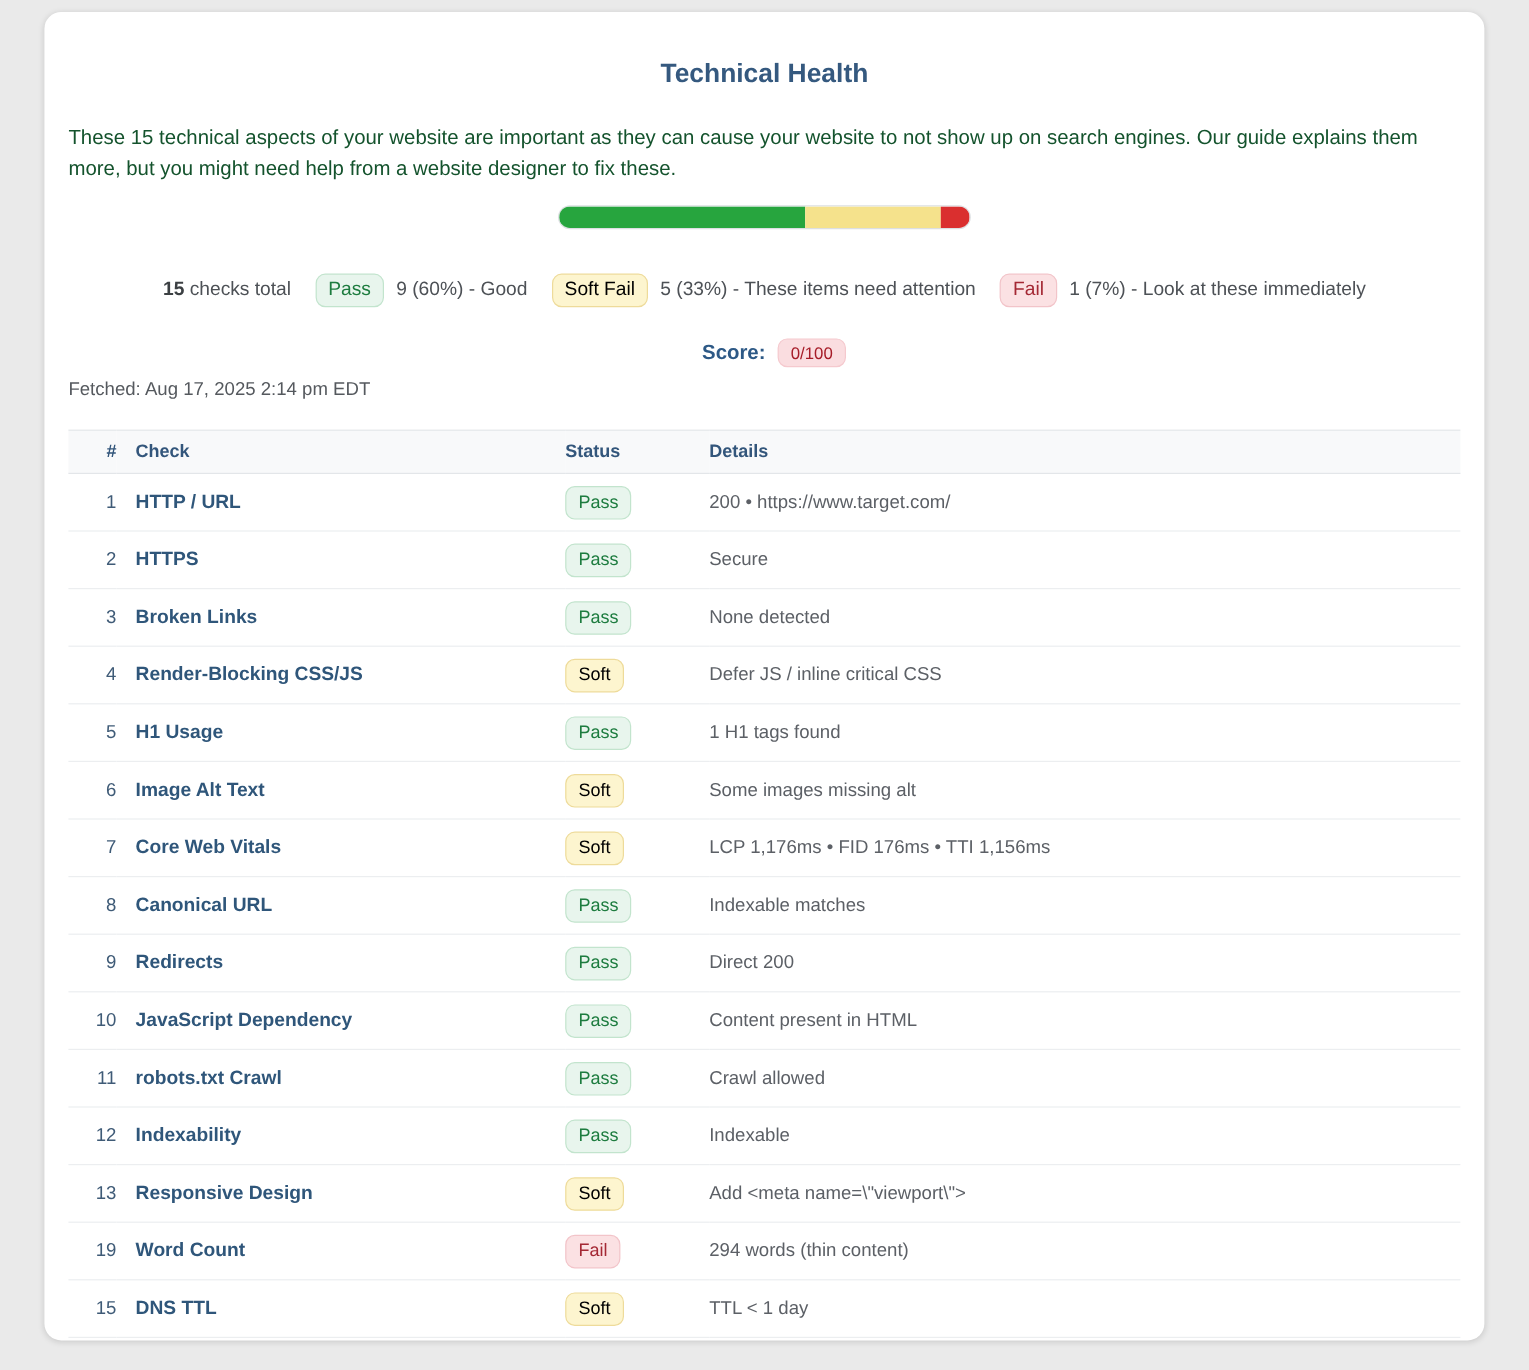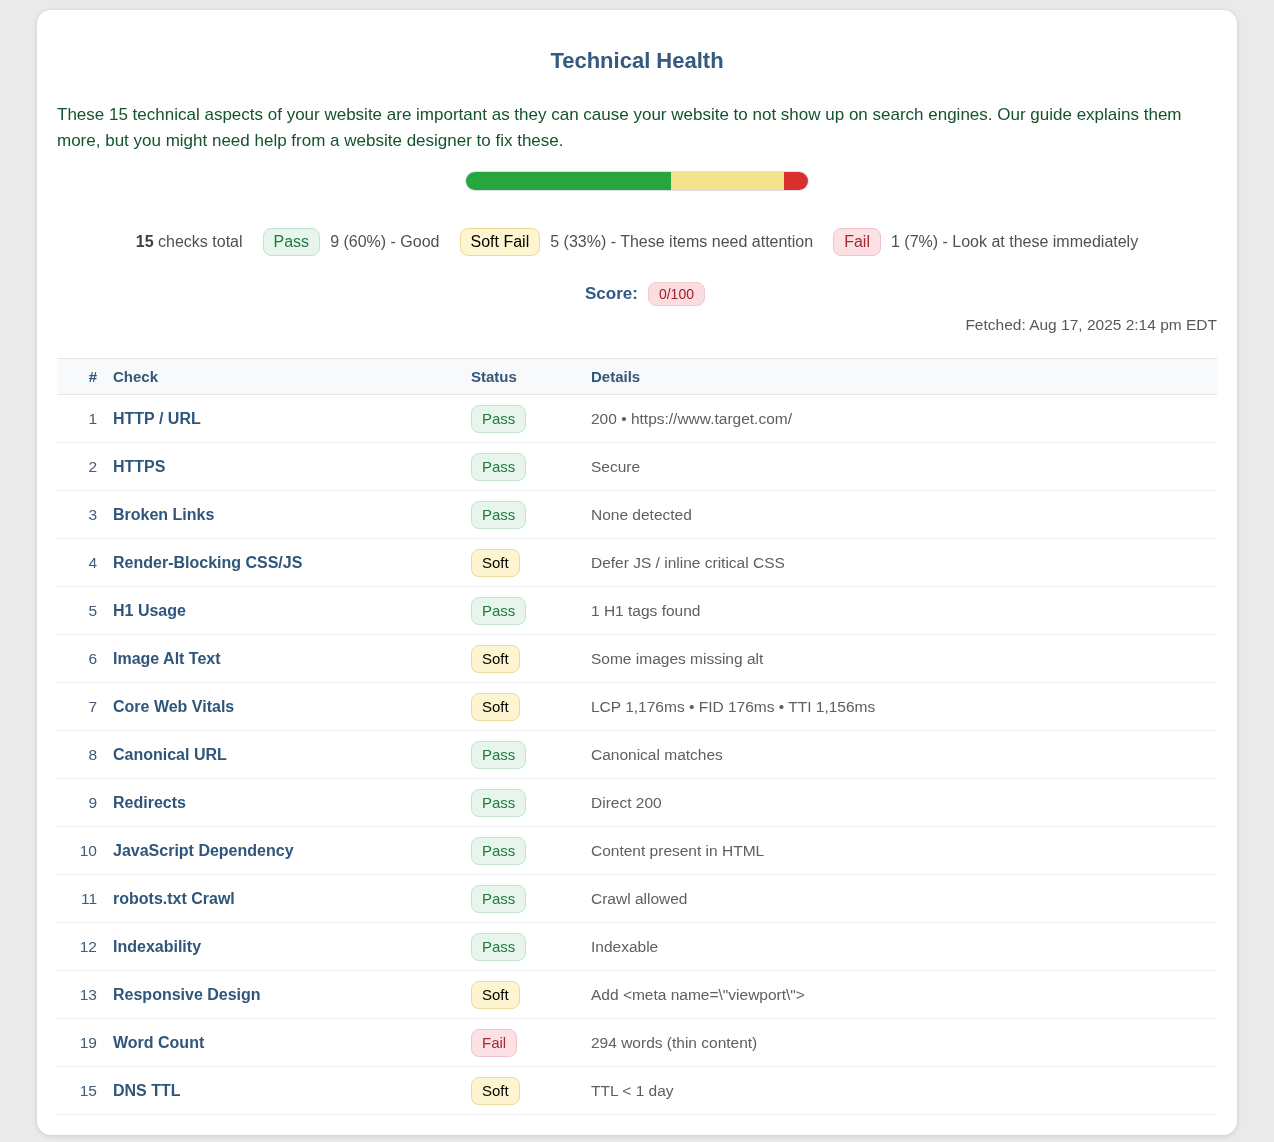--- a/index.html
+++ b/index.html
@@ -9,21 +9,21 @@
     font-family: "Liberation Sans", sans-serif;
     color: #4d5156;
     overflow: hidden;
   }
   .card {
     width: 1200px;
     margin: 10px auto 0 auto;
     background: #ffffff;
     border-radius: 14px;
     box-shadow: 0 1px 5px rgba(0,0,0,0.14);
-    padding: 38px 20px 20px 20px;
+    padding: 38px 20px 2px 20px;
   }
   .page-title {
     text-align: center;
     font-size: 22px;
     font-weight: 700;
     color: #35597f;
     margin-bottom: 28px;
   }
   .desc {
     font-size: 17px;
@@ -74,21 +74,21 @@
   .score-label { font-size: 17px; font-weight: 700; color: #2d5986; margin-left: 16px; }
   .score-badge {
     background: #fadde0;
     border: 1px solid #f5c9ce;
     color: #a61c28;
     font-size: 14px;
     padding: 3px 10px;
     border-radius: 8px;
   }
   .fetched {
-    text-align: right;
+    text-align: left;
     font-size: 15.5px;
     color: #55595e;
     margin-bottom: 24px;
   }
   table {
     width: 100%;
     border-collapse: collapse;
     table-layout: fixed;
   }
   col.c-num { width: 40px; }
@@ -220,21 +220,21 @@
     <td class="col-num">7</td>
     <td class="col-check">Core Web Vitals</td>
     <td class="col-status"><span class="badge badge-soft">Soft</span></td>
     <td class="col-details">LCP 1,176ms • FID 176ms • TTI 1,156ms</td>
   </tr>
 
   <tr>
     <td class="col-num">8</td>
     <td class="col-check">Canonical URL</td>
     <td class="col-status"><span class="badge badge-pass">Pass</span></td>
-    <td class="col-details">Canonical matches</td>
+    <td class="col-details">Indexable matches</td>
   </tr>
 
   <tr>
     <td class="col-num">9</td>
     <td class="col-check">Redirects</td>
     <td class="col-status"><span class="badge badge-pass">Pass</span></td>
     <td class="col-details">Direct 200</td>
   </tr>
 
   <tr>

